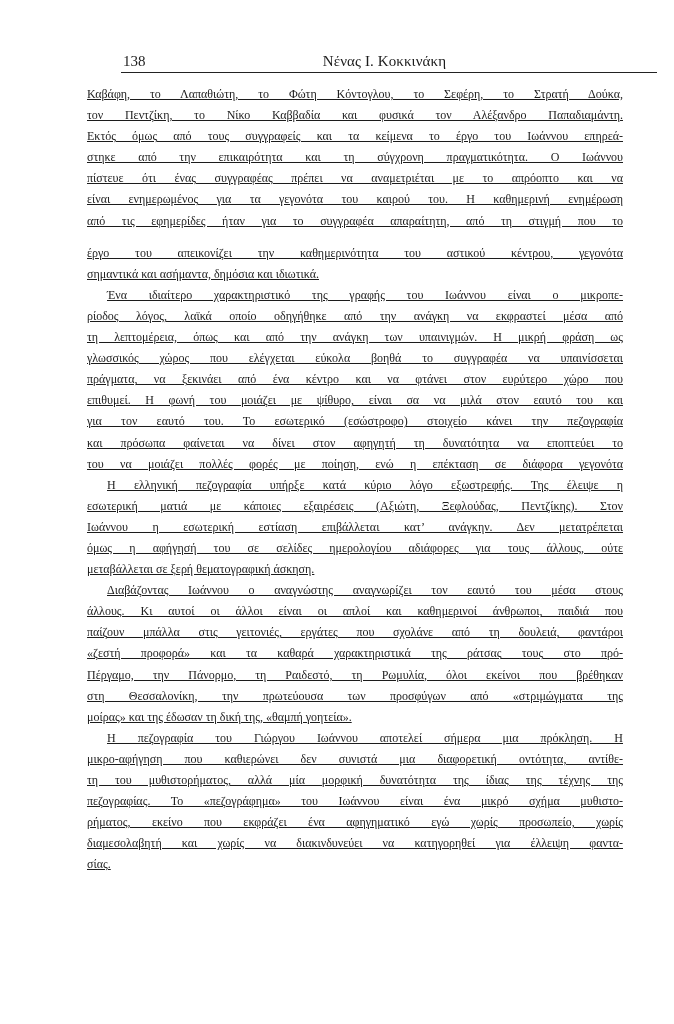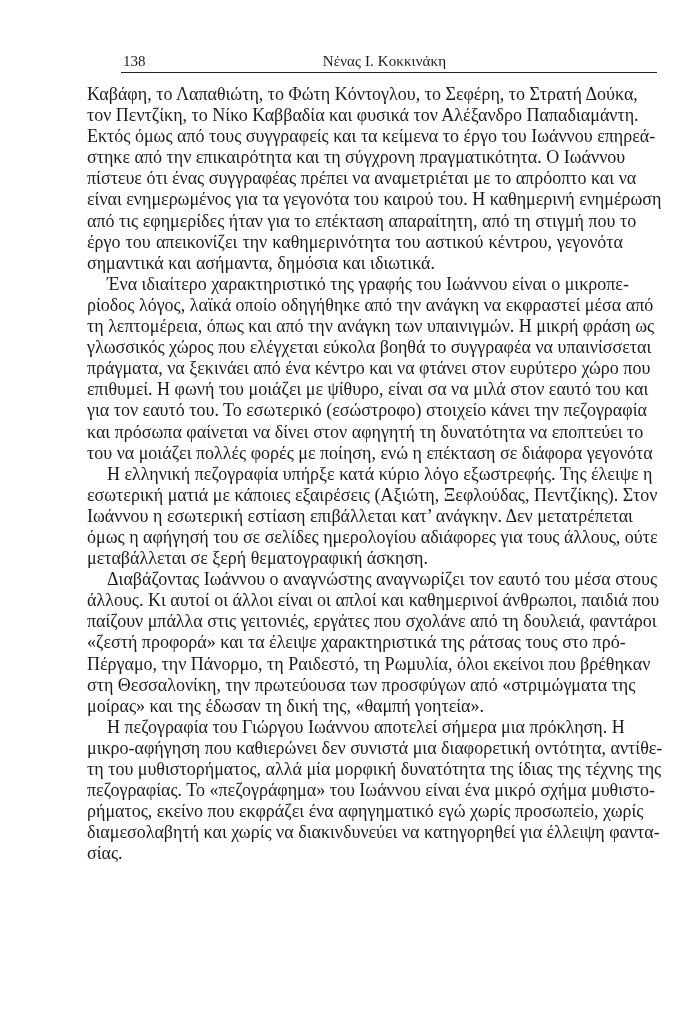--- a/index.html
+++ b/index.html
@@ -12,22 +12,23 @@
     .running-head {
       position: absolute; top: 52px; left: 0; width: 536px; height: 20px;
       border-bottom: 1.5px solid #222;
       font-size: 15px;
       margin-left: 34px;
     }
     .page-number { position: absolute; left: 2px; top: 1px; }
     .head-title { position: absolute; left: 0; right: 9px; top: 1px; text-align: center; letter-spacing: 0.1px; }
     .body-text {
       position: absolute; top: 84px; left: 0; width: 536px;
-      font-size: 18px; line-height: 21.1px;
+      font-size: 12px; line-height: 21.1px;
       text-align: justify;
+      text-decoration: underline;
     }
     .body-text p { margin: 0; text-indent: 20px; hyphens: manual; }
     .body-text p.first { text-indent: 0; }
     .line { display: block; text-align: justify; text-align-last: justify; white-space: nowrap; }
     .line.last { text-align-last: left; }
   </style>
 </head>
 <body>
 
 <div class="page">
@@ -36,22 +37,22 @@
     <span class="head-title">Νένας Ι. Κοκκινάκη</span>
   </div>
   <div class="body-text" id="body-text">
       <p class="first">
         <span class="line" style="text-indent: 0px;">Καβάφη, το Λαπαθιώτη, το Φώτη Κόντογλου, το Σεφέρη, το Στρατή Δούκα,</span>
         <span class="line" style="text-indent: 0px;">τον Πεντζίκη, το Νίκο Καββαδία και φυσικά τον Αλέξανδρο Παπαδιαμάντη.</span>
         <span class="line" style="text-indent: 0px;">Εκτός όμως από τους συγγραφείς και τα κείμενα το έργο του Ιωάννου επηρεά-</span>
         <span class="line" style="text-indent: 0px;">στηκε από την επικαιρότητα και τη σύγχρονη πραγματικότητα. Ο Ιωάννου</span>
         <span class="line" style="text-indent: 0px;">πίστευε ότι ένας συγγραφέας πρέπει να αναμετριέται με το απρόοπτο και να</span>
         <span class="line" style="text-indent: 0px;">είναι ενημερωμένος για τα γεγονότα του καιρού του. Η καθημερινή ενημέρωση</span>
-        <span class="line" style="text-indent: 0px;">από τις εφημερίδες ήταν για το επέκταση απαραίτητη, από τη στιγμή που το</span>
-        <span class="line" style="text-indent: 0px;">έργο του απεικονίζει την καθημερινότητα του αστικού κέντρου, γεγονότα</span>
+        <span class="line" style="text-indent: 0px;">από τις εφημερίδες ήταν για το συγγραφέα απαραίτητη, από τη στιγμή που το</span>
+        <span class="line" style="text-indent: 0px; margin-top: 11px;">έργο του απεικονίζει την καθημερινότητα του αστικού κέντρου, γεγονότα</span>
         <span class="line last" style="text-indent: 0px;">σημαντικά και ασήμαντα, δημόσια και ιδιωτικά.</span>
       </p>
       <p>
         <span class="line" style="text-indent: 20px;">Ένα ιδιαίτερο χαρακτηριστικό της γραφής του Ιωάννου είναι ο μικροπε-</span>
         <span class="line" style="text-indent: 0px;">ρίοδος λόγος, λαϊκά οποίο οδηγήθηκε από την ανάγκη να εκφραστεί μέσα από</span>
         <span class="line" style="text-indent: 0px;">τη λεπτομέρεια, όπως και από την ανάγκη των υπαινιγμών. Η μικρή φράση ως</span>
         <span class="line" style="text-indent: 0px;">γλωσσικός χώρος που ελέγχεται εύκολα βοηθά το συγγραφέα να υπαινίσσεται</span>
         <span class="line" style="text-indent: 0px;">πράγματα, να ξεκινάει από ένα κέντρο και να φτάνει στον ευρύτερο χώρο που</span>
         <span class="line" style="text-indent: 0px;">επιθυμεί. Η φωνή του μοιάζει με ψίθυρο, είναι σα να μιλά στον εαυτό του και</span>
         <span class="line" style="text-indent: 0px;">για τον εαυτό του. Το εσωτερικό (εσώστροφο) στοιχείο κάνει την πεζογραφία</span>
@@ -62,21 +63,21 @@
         <span class="line" style="text-indent: 20px;">Η ελληνική πεζογραφία υπήρξε κατά κύριο λόγο εξωστρεφής. Της έλειψε η</span>
         <span class="line" style="text-indent: 0px;">εσωτερική ματιά με κάποιες εξαιρέσεις (Αξιώτη, Ξεφλούδας, Πεντζίκης). Στον</span>
         <span class="line" style="text-indent: 0px;">Ιωάννου η εσωτερική εστίαση επιβάλλεται κατ’ ανάγκην. Δεν μετατρέπεται</span>
         <span class="line" style="text-indent: 0px;">όμως η αφήγησή του σε σελίδες ημερολογίου αδιάφορες για τους άλλους, ούτε</span>
         <span class="line last" style="text-indent: 0px;">μεταβάλλεται σε ξερή θεματογραφική άσκηση.</span>
       </p>
       <p>
         <span class="line" style="text-indent: 20px;">Διαβάζοντας Ιωάννου ο αναγνώστης αναγνωρίζει τον εαυτό του μέσα στους</span>
         <span class="line" style="text-indent: 0px;">άλλους. Κι αυτοί οι άλλοι είναι οι απλοί και καθημερινοί άνθρωποι, παιδιά που</span>
         <span class="line" style="text-indent: 0px;">παίζουν μπάλλα στις γειτονιές, εργάτες που σχολάνε από τη δουλειά, φαντάροι</span>
-        <span class="line" style="text-indent: 0px;">«ζεστή προφορά» και τα έλειψε χαρακτηριστικά της ράτσας τους στο πρό-</span>
+        <span class="line" style="text-indent: 0px;">«ζεστή προφορά» και τα καθαρά χαρακτηριστικά της ράτσας τους στο πρό-</span>
         <span class="line" style="text-indent: 0px;">Πέργαμο, την Πάνορμο, τη Ραιδεστό, τη Ρωμυλία, όλοι εκείνοι που βρέθηκαν</span>
         <span class="line" style="text-indent: 0px;">στη Θεσσαλονίκη, την πρωτεύουσα των προσφύγων από «στριμώγματα της</span>
         <span class="line last" style="text-indent: 0px;">μοίρας» και της έδωσαν τη δική της, «θαμπή γοητεία».</span>
       </p>
       <p>
         <span class="line" style="text-indent: 20px;">Η πεζογραφία του Γιώργου Ιωάννου αποτελεί σήμερα μια πρόκληση. Η</span>
         <span class="line" style="text-indent: 0px;">μικρο-αφήγηση που καθιερώνει δεν συνιστά μια διαφορετική οντότητα, αντίθε-</span>
         <span class="line" style="text-indent: 0px;">τη του μυθιστορήματος, αλλά μία μορφική δυνατότητα της ίδιας της τέχνης της</span>
         <span class="line" style="text-indent: 0px;">πεζογραφίας. Το «πεζογράφημα» του Ιωάννου είναι ένα μικρό σχήμα μυθιστο-</span>
         <span class="line" style="text-indent: 0px;">ρήματος, εκείνο που εκφράζει ένα αφηγηματικό εγώ χωρίς προσωπείο, χωρίς</span>

